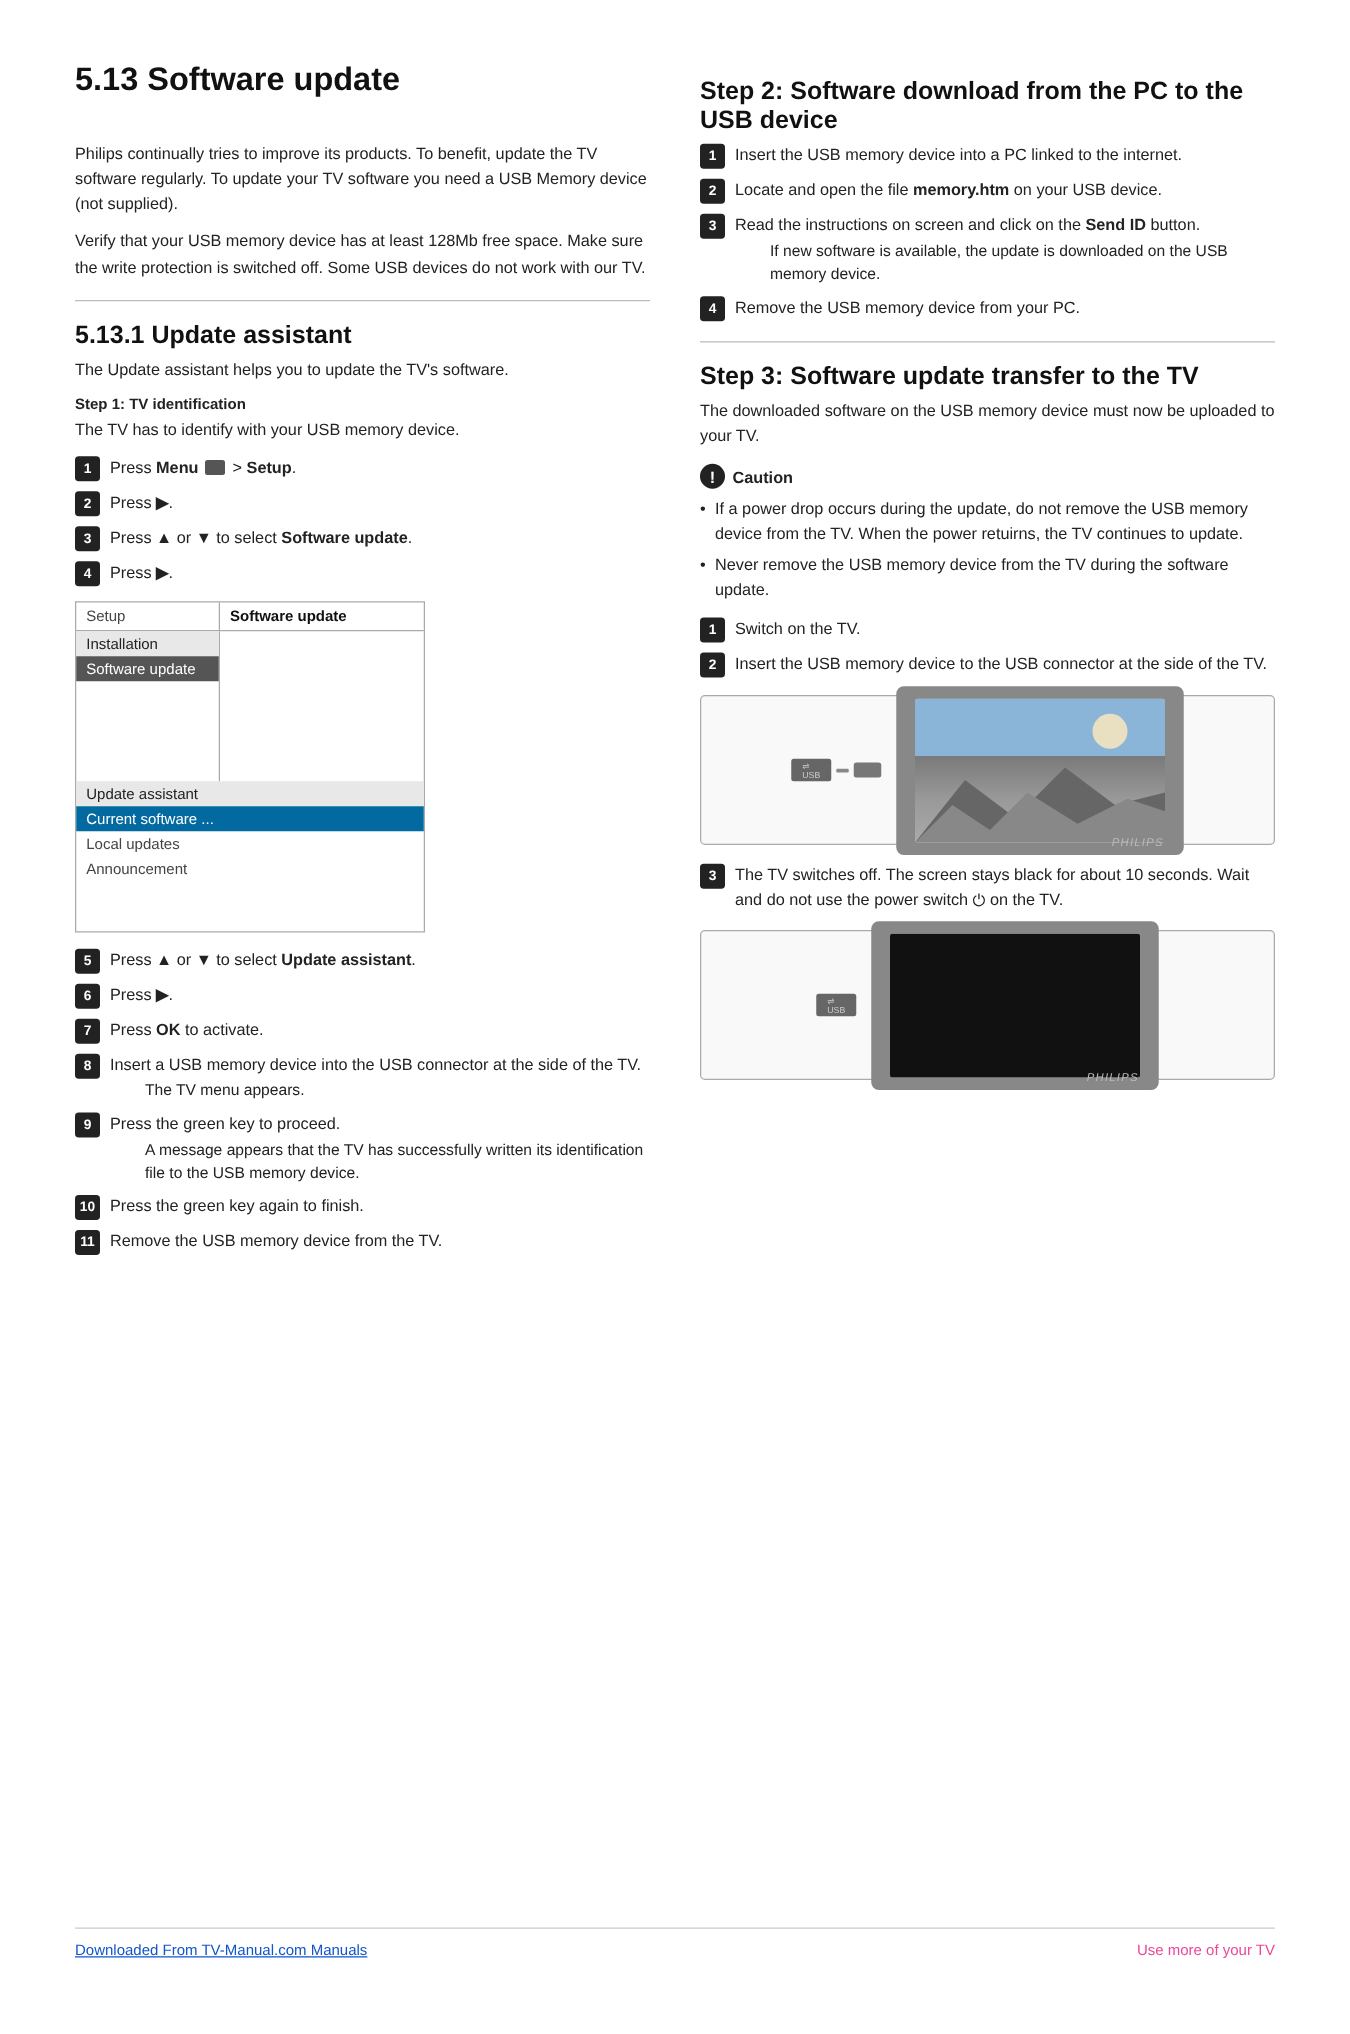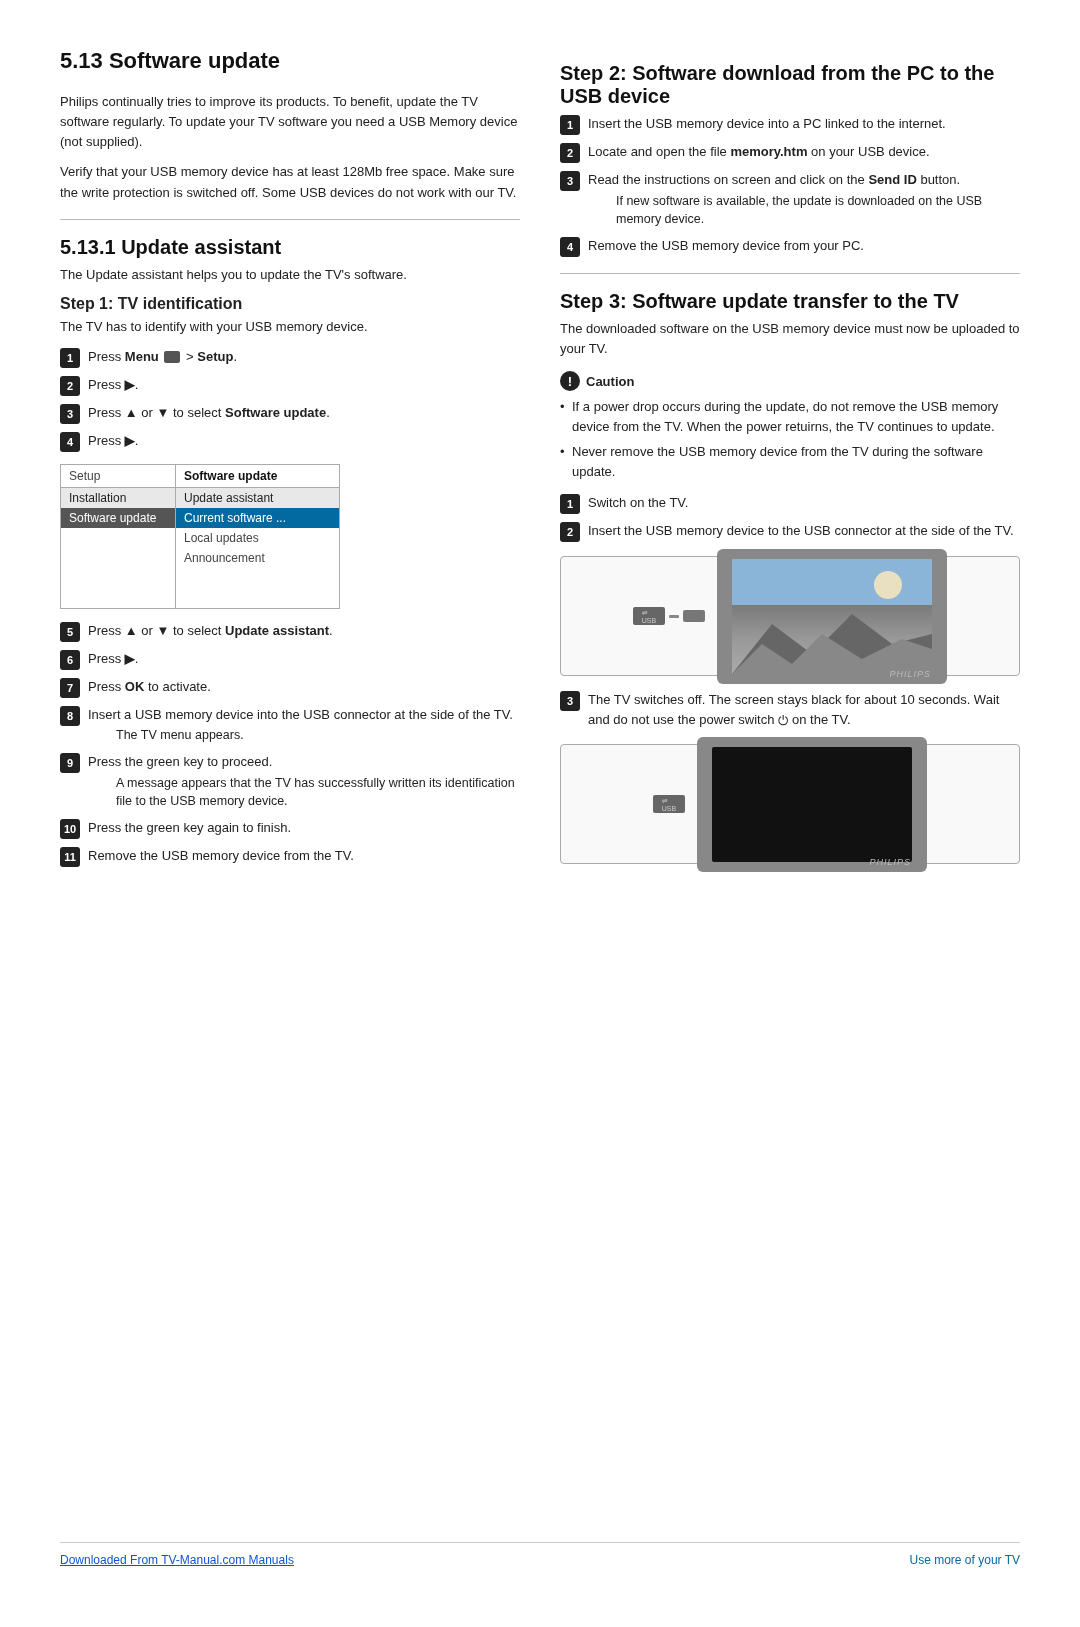--- a/index.html
+++ b/index.html
@@ -32,36 +32,36 @@
       flex: 1;
       max-width: 460px;
     }
 
     .right-col {
       flex: 1;
       max-width: 460px;
     }
 
     h1 {
-      font-size: 22px;
-      font-weight: bold;
-      margin-bottom: 18px;
+      font-size: 26px;
+      font-weight: bold;
+      margin-bottom: 34px;
       color: #111;
     }
 
     h2 {
       font-size: 20px;
       font-weight: bold;
       margin-bottom: 6px;
       margin-top: 14px;
       color: #111;
     }
 
     h3 {
-      font-size: 16px;
+      font-size: 12px;
       font-weight: bold;
       margin-bottom: 4px;
       margin-top: 10px;
     }
 
     p {
       line-height: 1.55;
       margin-bottom: 10px;
       color: #222;
     }
@@ -147,21 +147,21 @@
     .setup-table .col-update {
       flex: 1;
       padding: 4px 8px;
       font-weight: bold;
       font-size: 12px;
       color: #111;
     }
 
     .setup-table .table-body {
       display: flex;
-      flex-direction: row;
+      flex-direction: column;
       border-top: 1px solid #aaa;
     }
 
     .setup-table .left-items {
       width: 115px;
       border-right: 1px solid #aaa;
     }
 
     .setup-table .right-items {
       flex: 1;
@@ -323,21 +323,21 @@
     }
 
     .footer-link {
       color: #1155cc;
       text-decoration: underline;
       font-size: 12px;
     }
 
     .footer-right {
       font-size: 12px;
-      color: #0369a1;
+      color: #ec4899;
     }
 
     .sub-note {
       margin-left: 28px;
       margin-top: 2px;
       font-size: 12.5px;
       line-height: 1.5;
       color: #222;
     }
 

